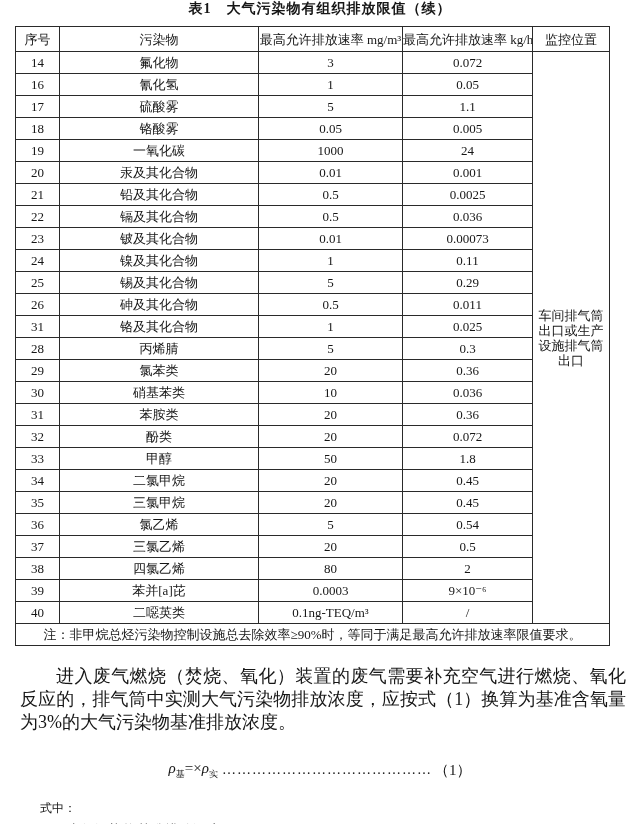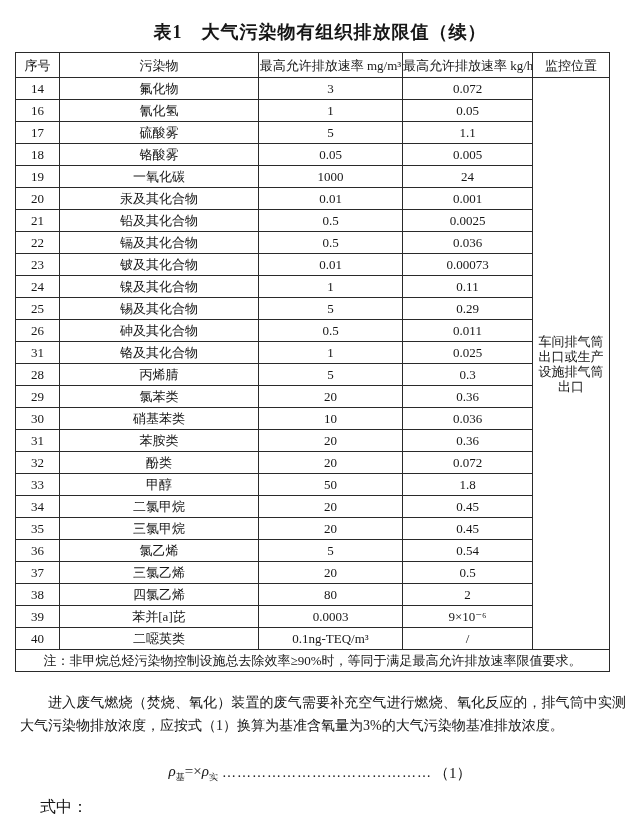--- a/index.html
+++ b/index.html
@@ -2,22 +2,22 @@
 <html><head>
 <meta charset="utf-8">
 <style>
   html,body{margin:0;padding:0;}
   body{
     width:640px;height:824px;overflow:hidden;background:#ffffff;
     font-family:"Liberation Serif","DejaVu Serif",serif;color:#161616;
     position:relative;
   }
   .title{
-    text-align:center;font-weight:bold;font-size:18px;
-    padding-top:20px;letter-spacing:1px;
+    text-align:center;font-weight:bold;font-size:14px;
+    padding-top:0;letter-spacing:1px;
   }
   table.limits{
     border-collapse:collapse;table-layout:fixed;
     width:594px;margin:8px 0 0 15px;
   }
   table.limits th, table.limits td{
     border:1px solid #2a2a2a;
     font-size:13px;font-weight:normal;
     text-align:center;vertical-align:middle;
     padding:0;height:21px;line-height:15px;
@@ -27,34 +27,34 @@
   td.monitor-cell{
     white-space:normal;line-height:20px;font-size:13px;
     vertical-align:middle;
   }
   td.note-cell{
     text-align:left;padding:2px 4px 2px 6px;height:19px;
     white-space:normal;font-size:13px;margin-top:16px;
   }
   .para{
     margin:19px 14px 0 20px;
-    font-size:14px;line-height:23px;
+    font-size:18px;line-height:23px;
     text-indent:2em;text-align:justify;
   }
   .formula-row{
     display:flex;justify-content:center;align-items:center;
     margin-top:13px;font-size:15px;height:46px;
   }
   .sym{font-style:italic;font-family:"Liberation Serif","DejaVu Serif",serif;}
   sub.small{font-size:9px;}
   .frac{display:inline-block;text-align:center;vertical-align:middle;margin:0 2px;}
   .frac .num{display:block;border-bottom:1px solid #161616;padding:0 3px 1px 3px;line-height:18px;}
   .frac .den{display:block;padding:1px 3px 0 3px;line-height:18px;}
   .dots{letter-spacing:1px;margin:0 2px 0 4px;font-size:14px;}
-  .where{margin:1px 0 0 40px;font-size:16px;}
+  .where{margin:7px 0 0 40px;font-size:12px;}
   .def-line{margin:5px 0 0 33px;font-size:14px;line-height:17px;}
   .def-line .dash{margin-left:4px;}
 </style>
 </head>
 <body>
 
 <div class="title">表1　大气污染物有组织排放限值（续）</div>
 
 <table class="limits">
   <colgroup>

